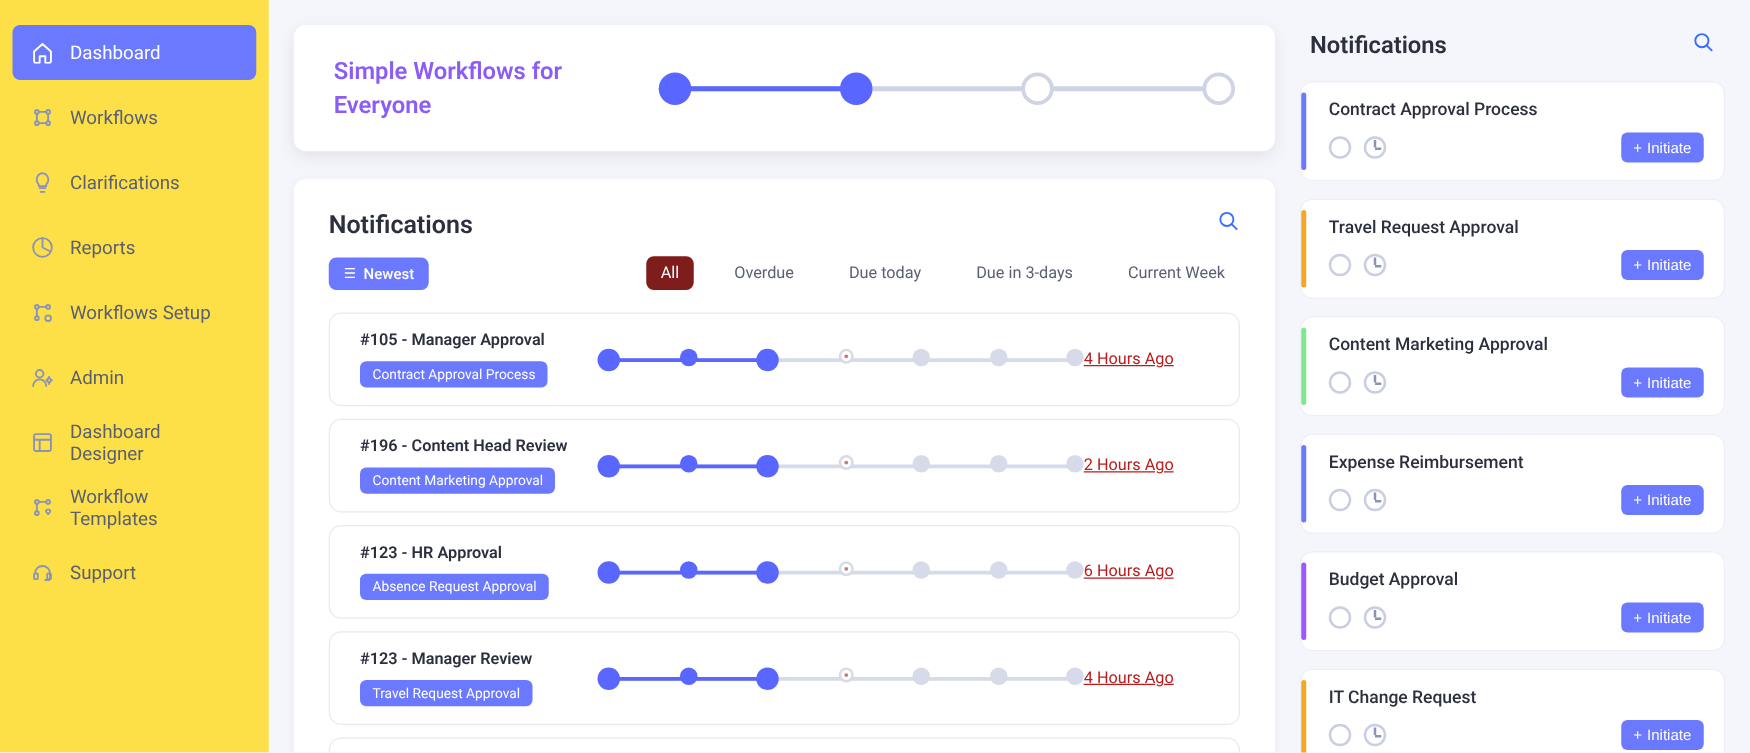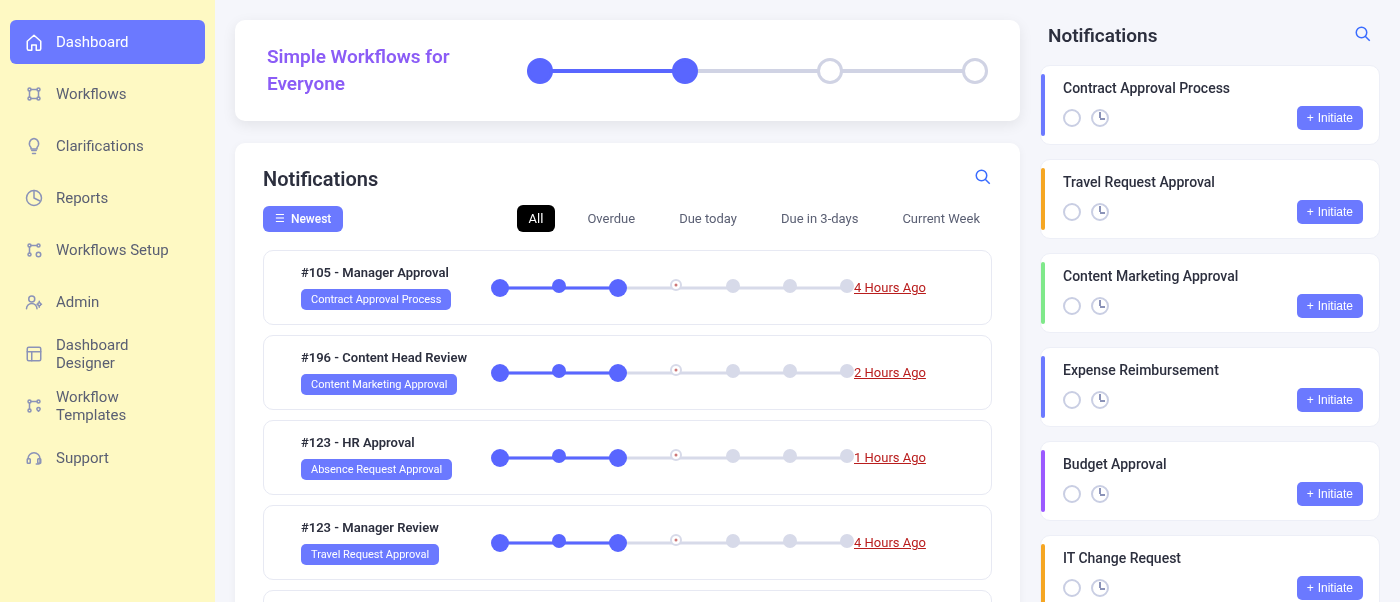--- a/index.html
+++ b/index.html
@@ -9,21 +9,21 @@
   width: 1400px;
   height: 602px;
   overflow: hidden;
   display: flex;
   color: #333;
 }
 
 .sidebar {
   width: 215px;
   flex: 0 0 215px;
-  background: #fef9c3;
+  background: #fde047;
   padding: 20px 10px;
 }
 .sidebar-item {
   display: flex;
   align-items: center;
   gap: 12px;
   height: 44px;
   padding: 0 14px;
   border-radius: 6px;
   font-size: 15px;
@@ -74,26 +74,26 @@
 
 .filters-row { display:flex; align-items:center; justify-content:space-between; margin-bottom: 18px; }
 .chip {
   display:inline-flex; align-items:center; gap:6px;
   background:#6b79ff; color:#fff; font-size:12px; font-weight:500;
   padding: 6px 12px; border-radius:6px; cursor:pointer;
 }
 .chip-icon { font-size:11px; }
 .tabs { display:flex; gap:20px; align-items:center; font-size:13px; color:#5a5f73; }
 .tab { cursor:pointer; padding:6px 12px; border-radius:6px; }
-.tab.active { background:#000000; color:#fff; }
+.tab.active { background:#7f1d1d; color:#fff; }
 
 .notif-row {
   border:1px solid #e7e9f3;
   border-radius:10px;
-  padding: 14px 37px;
+  padding: 14px 24px;
   display:flex;
   align-items:center;
   margin-bottom: 10px;
 }
 .nr-left { width: 190px; flex-shrink:0; }
 .nr-title { font-size:13px; font-weight:600; color:#2c2f3e; margin-bottom:8px; }
 .nr-tag { display:inline-block; background:#6b79ff; color:#fff; font-size:11px; padding:4px 10px; border-radius:5px; }
 .nr-progress { flex:1; position:relative; height:14px; }
 .nr-track { position:absolute; left:6px; right:6px; top:50%; height:3px; background:#d7dae9; transform:translateY(-50%); border-radius:2px; }
 .nr-fill { position:absolute; left:6px; top:50%; height:3px; background:#5966ff; transform:translateY(-50%); border-radius:2px; }
@@ -316,21 +316,21 @@
             <div class="nr-nodes">
               <div class="nr-node done big"></div>
               <div class="nr-node done"></div>
               <div class="nr-node done big"></div>
               <div class="nr-node dot"></div>
               <div class="nr-node"></div>
               <div class="nr-node"></div>
               <div class="nr-node"></div>
             </div>
           </div>
-          <div class="nr-time">1 Hours Ago</div>
+          <div class="nr-time">6 Hours Ago</div>
         </div>
         <div class="notif-row">
           <div class="nr-left"><div class="nr-title">#123 - Manager Review</div><span class="nr-tag">Travel Request Approval</span></div>
           <div class="nr-progress">
             <div class="nr-track"></div>
             <div class="nr-fill" style="width: 33.3333%;"></div>
             <div class="nr-nodes">
               <div class="nr-node done big"></div>
               <div class="nr-node done"></div>
               <div class="nr-node done big"></div>

